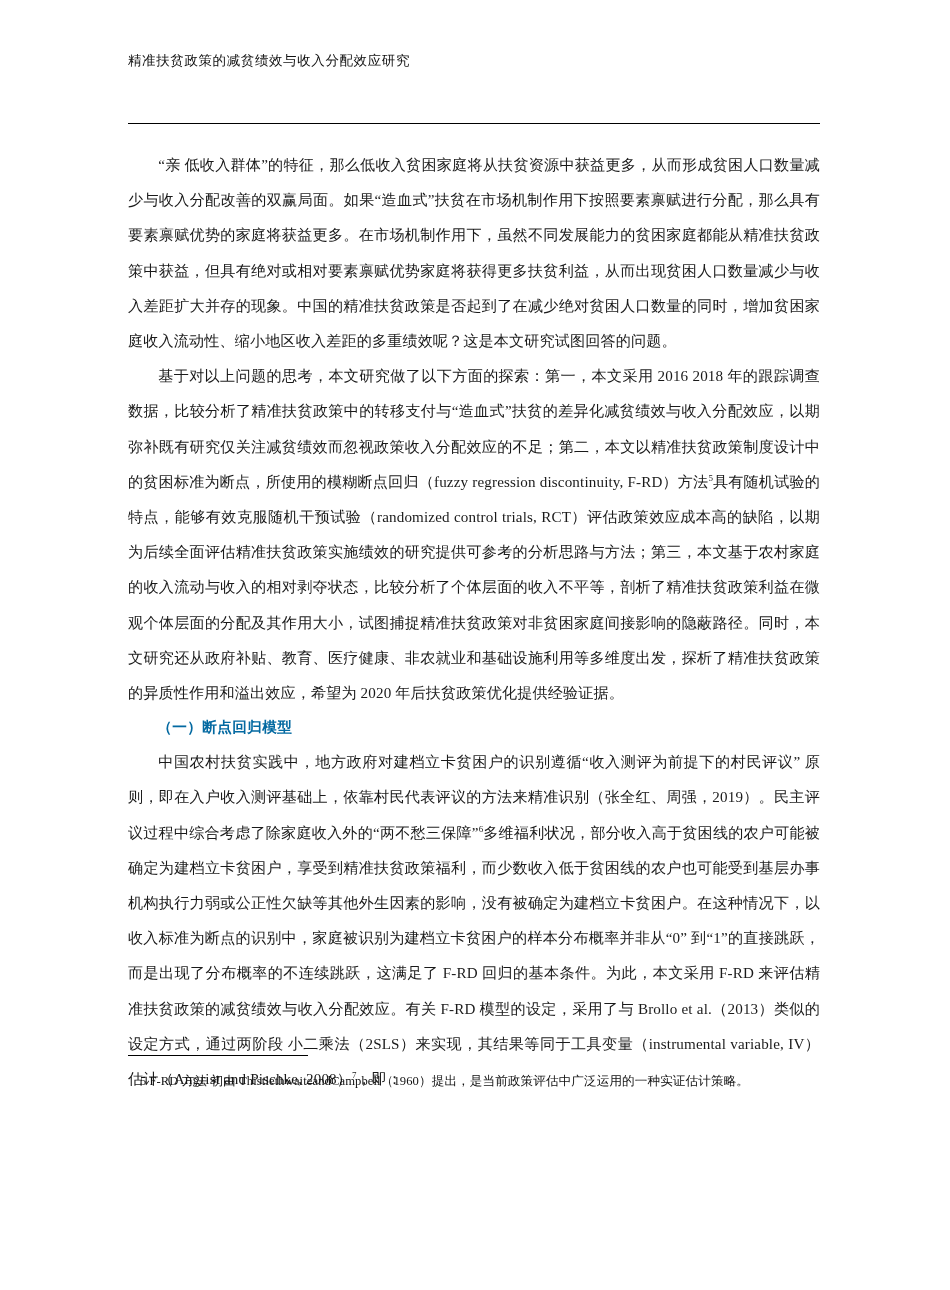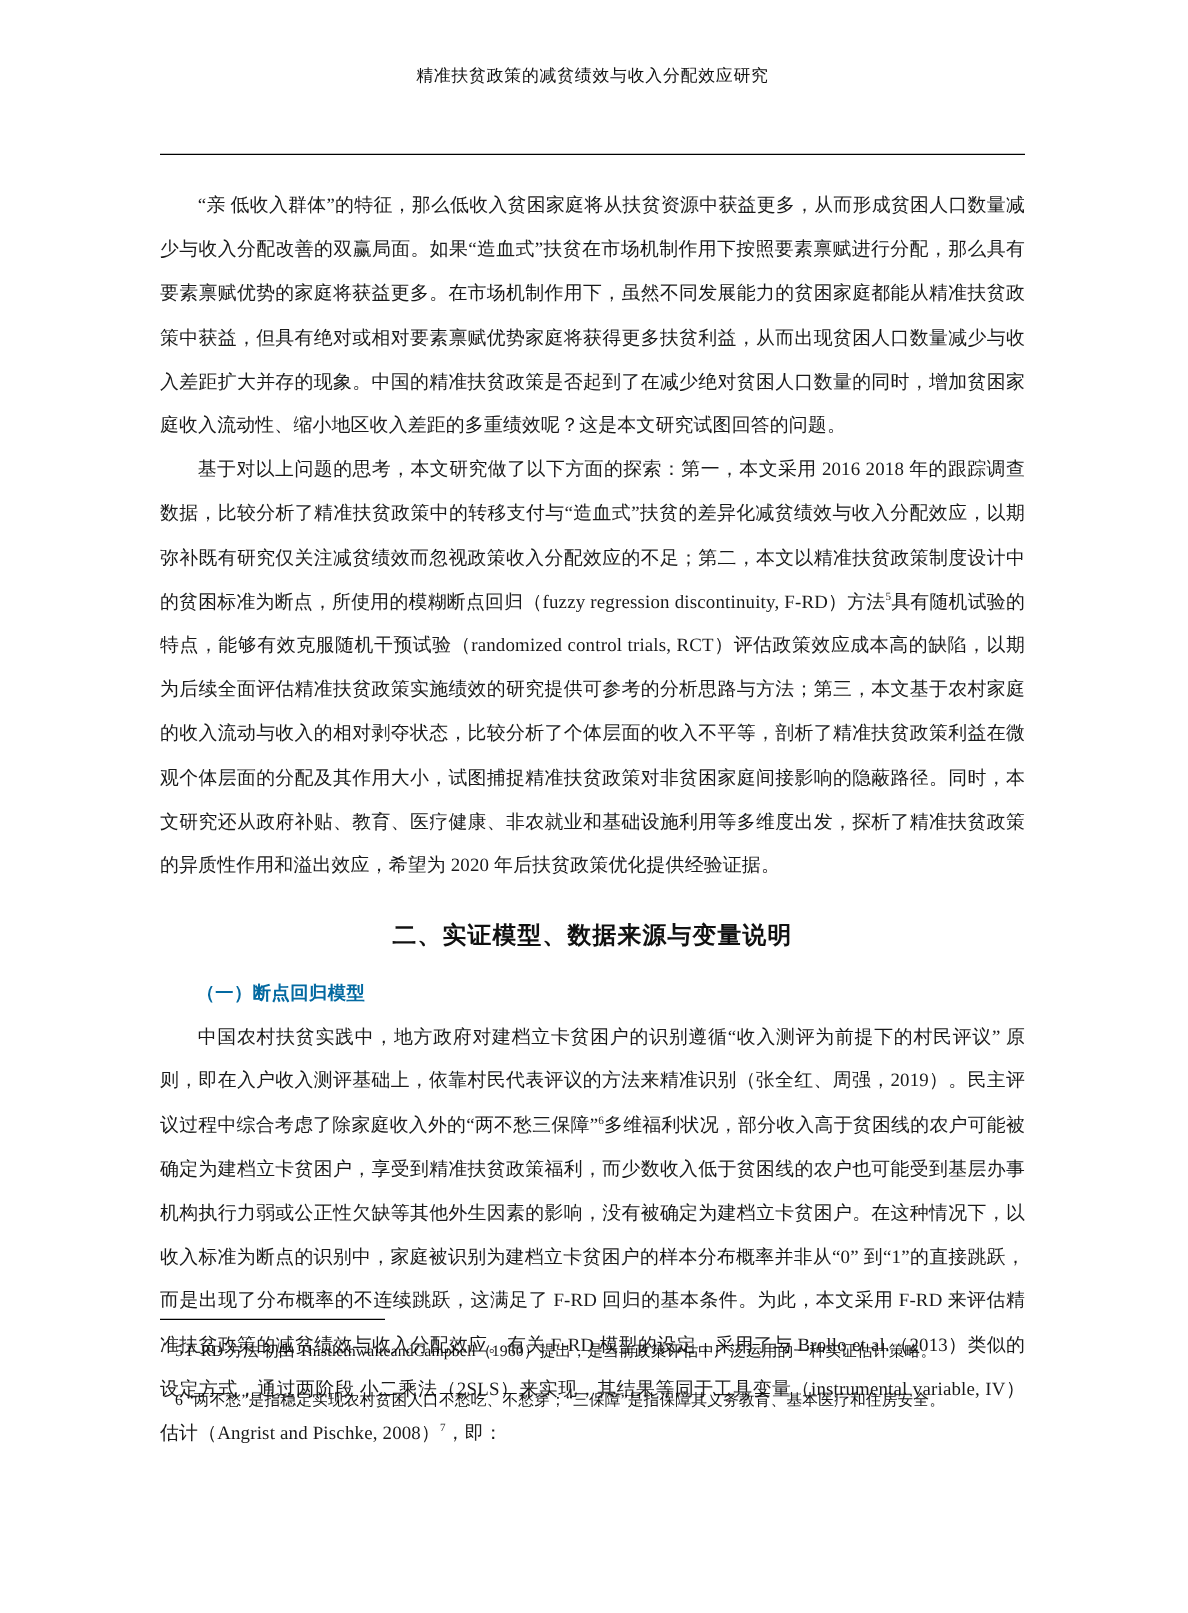--- a/index.html
+++ b/index.html
@@ -24,21 +24,20 @@
     height: 1290px;
     background: #fff;
   }
 
   
   .running-header {
     position: absolute;
     left: 128px;
     top: 52px;
     width: 692px;
-    text-align: center;
     font-size: 13.5px;
     letter-spacing: 0.6px;
     color: #111;
   }
 
   .header-rule {
     position: absolute;
     left: 128px;
     top: 123px;
     width: 692px;
@@ -137,29 +136,27 @@
   <div class="running-header">精准扶贫政策的减贫绩效与收入分配效应研究</div>
 
   <div class="header-rule"></div>
 
   <div class="body-block">
 
     <p class="para">“亲 低收入群体”的特征，那么低收入贫困家庭将从扶贫资源中获益更多，从而形成贫困人口数量减少与收入分配改善的双赢局面。如果“造血式”扶贫在市场机制作用下按照要素禀赋进行分配，那么具有要素禀赋优势的家庭将获益更多。在市场机制作用下，虽然不同发展能力的贫困家庭都能从精准扶贫政策中获益，但具有绝对或相对要素禀赋优势家庭将获得更多扶贫利益，从而出现贫困人口数量减少与收入差距扩大并存的现象。中国的精准扶贫政策是否起到了在减少绝对贫困人口数量的同时，增加贫困家庭收入流动性、缩小地区收入差距的多重绩效呢？这是本文研究试图回答的问题。</p>
 
     <p class="para"><span>基于对以上问题的思考，本文研究做了以下方面的探索：第一，本文采用 2016 2018 年的跟踪调查数据，比较分析了精准扶贫政策中的转移支付与“造血式”扶贫的差异化减贫绩效与收入分配效应，以期弥补既有研究仅关注减贫绩效而忽视政策收入分配效应的不足；第二，本文以精准扶贫政策制度设计中的贫困标准为断点，所使用的模糊断点回归（fuzzy regression discontinuity, F-RD）方法</span><sup class="fn">5</sup><span>具有随机试验的特点，能够有效克服随机干预试验（randomized control trials, RCT）评估政策效应成本高的缺陷，以期为后续全面评估精准扶贫政策实施绩效的研究提供可参考的分析思路与方法；第三，本文基于农村家庭的收入流动与收入的相对剥夺状态，比较分析了个体层面的收入不平等，剖析了精准扶贫政策利益在微观个体层面的分配及其作用大小，试图捕捉精准扶贫政策对非贫困家庭间接影响的隐蔽路径。同时，本文研究还从政府补贴、教育、医疗健康、非农就业和基础设施利用等多维度出发，探析了精准扶贫政策的异质性作用和溢出效应，希望为 2020 年后扶贫政策优化提供经验证据。</span></p>
 
-    <h2 class="section-heading">二、实证模型、数据来源与变量说明</h2>
 
     <h3 class="sub-heading">（一）断点回归模型</h3>
 
     <p class="para"><span>中国农村扶贫实践中，地方政府对建档立卡贫困户的识别遵循“收入测评为前提下的村民评议” 原则，即在入户收入测评基础上，依靠村民代表评议的方法来精准识别（张全红、周强，2019）。民主评议过程中综合考虑了除家庭收入外的“两不愁三保障”</span><sup class="fn">6</sup><span>多维福利状况，部分收入高于贫困线的农户可能被确定为建档立卡贫困户，享受到精准扶贫政策福利，而少数收入低于贫困线的农户也可能受到基层办事机构执行力弱或公正性欠缺等其他外生因素的影响，没有被确定为建档立卡贫困户。在这种情况下，以收入标准为断点的识别中，家庭被识别为建档立卡贫困户的样本分布概率并非从“0” 到“1”的直接跳跃，而是出现了分布概率的不连续跳跃，这满足了 F-RD 回归的基本条件。为此，本文采用 F-RD 来评估精准扶贫政策的减贫绩效与收入分配效应。有关 F-RD 模型的设定，采用了与 Brollo et al.（2013）类似的设定方式，通过两阶段 小二乘法（2SLS）来实现，其结果等同于工具变量（instrumental variable, IV）估计（Angrist and Pischke, 2008）</span><sup class="fn">7</sup><span>，即：</span></p>
 
   </div>
 
   <div class="footnote-area">
     <div class="footnote-rule"></div>
 
     <p class="footnote"><span class="fn-num">5</span><span>F-RD 方法 初由 ThistlethwaiteandCampbell（1960）提出，是当前政策评估中广泛运用的一种实证估计策略。</span></p>
 
-    <p class="footnote"><span class="fn-num">6</span><span>“两不愁”是指稳定实现农村贫困人口不愁吃、不愁穿；“三保障”是指保障其义务教育、基本医疗和住房安全。</span></p>
   </div>
 
 </div>
 
 </body></html>

